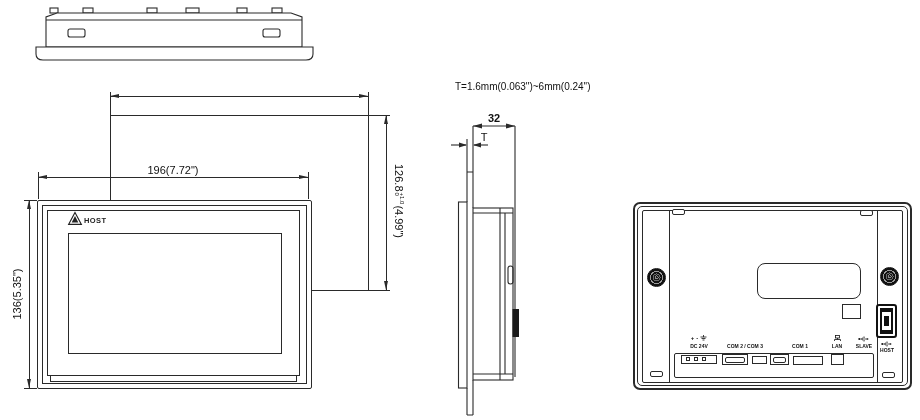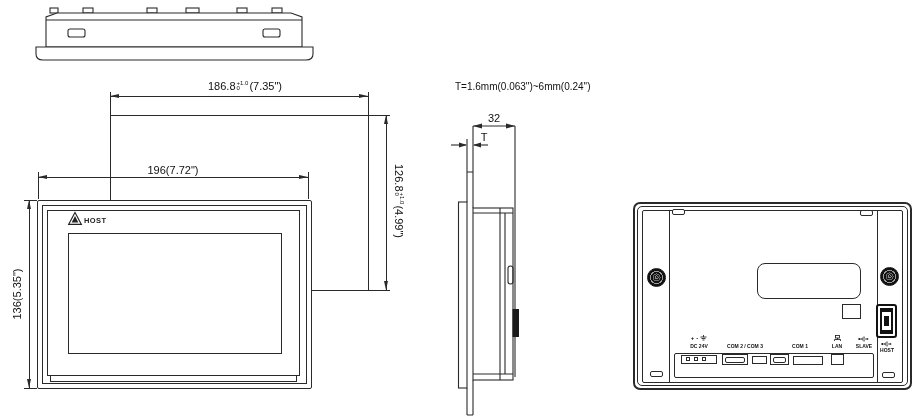--- a/index.html
+++ b/index.html
@@ -59,28 +59,20 @@
   <div style="position:absolute;left:84px;top:216px;font-size:7.5px;font-weight:bold;letter-spacing:.4px;color:#222;">HOST</div>
 
   <div class="h" style="left:110px;top:115px;width:280px;"></div>
   <div class="v" style="left:110px;top:92px;height:108px;"></div>
   <div class="v" style="left:368px;top:92px;height:198px;"></div>
   <div class="h" style="left:312px;top:290px;width:78px;"></div>
 
   <div class="h" style="left:110px;top:96px;width:258px;"></div>
   <span class="ar ar-l" style="left:110px;top:94px;"></span>
   <span class="ar ar-r" style="left:359px;top:94px;"></span>
-  <div class="dimflex" style="left:180px;top:80px;width:130px;">
-    <span>186.8</span>
-    <span class="tol">
-      <span>+1.0</span>
-      <span>0</span>
-    </span>
-    <span>(7.35")</span>
-  </div>
 
   <div class="h" style="left:38px;top:177px;width:270px;"></div>
   <span class="ar ar-l" style="left:38px;top:175px;"></span>
   <span class="ar ar-r" style="left:299px;top:175px;"></span>
   <div class="v" style="left:38px;top:172px;height:27px;"></div>
   <div class="v" style="left:308px;top:172px;height:27px;"></div>
   <div class="dimtxt" style="left:110px;top:164px;width:126px;">196(7.72")</div>
 
   <div class="v" style="left:386px;top:115px;height:175px;"></div>
   <span class="ar ar-u" style="left:384px;top:115px;"></span>
@@ -122,21 +114,21 @@
       <rect x="473" y="208" width="40" height="172"></rect>
       <path d="M473,213 H513 M473,374 H513 M500,208 V380 M505,213 V374"></path>
       <rect x="508" y="266" width="5" height="18" rx="2.5"></rect>
     </g>
     <rect x="512.5" y="309" width="6.5" height="28" fill="#1a1a1a"></rect>
     <polygon points="473,126 482,123.5 482,128.5" fill="#2a2a2a"></polygon>
     <polygon points="515,126 506,123.5 506,128.5" fill="#2a2a2a"></polygon>
     <polygon points="467,145 459,142.5 459,147.5" fill="#2a2a2a"></polygon>
     <polygon points="473,145 481,142.5 481,147.5" fill="#2a2a2a"></polygon>
   </svg>
-  <div class="dimtxt" style="left:480px;top:112px;width:28px;">32</div>
+  <div class="dimtxt" style="left:480px;top:112px;width:28px;font-weight:bold;">32</div>
   <div class="dimtxt" style="left:476px;top:131px;width:16px;">T</div>
 
   <div class="bx" style="left:633px;top:202px;width:279px;height:188px;border-width:2px;border-radius:7px;"></div>
   <div class="bx" style="left:637px;top:206px;width:271px;height:180px;border-radius:5px;"></div>
   <div class="bx" style="left:642px;top:210px;width:261px;height:173px;border-radius:2px;"></div>
   <div class="v" style="left:669px;top:211px;height:171px;"></div>
   <div class="v" style="left:877px;top:211px;height:171px;"></div>
 
   <div class="screw" style="left:647px;top:268px;"></div>
   <div class="screw" style="left:880px;top:267px;"></div>

